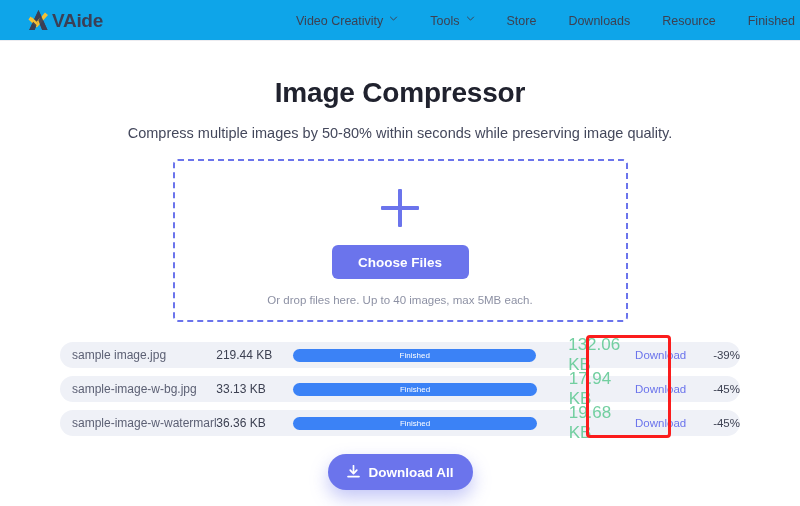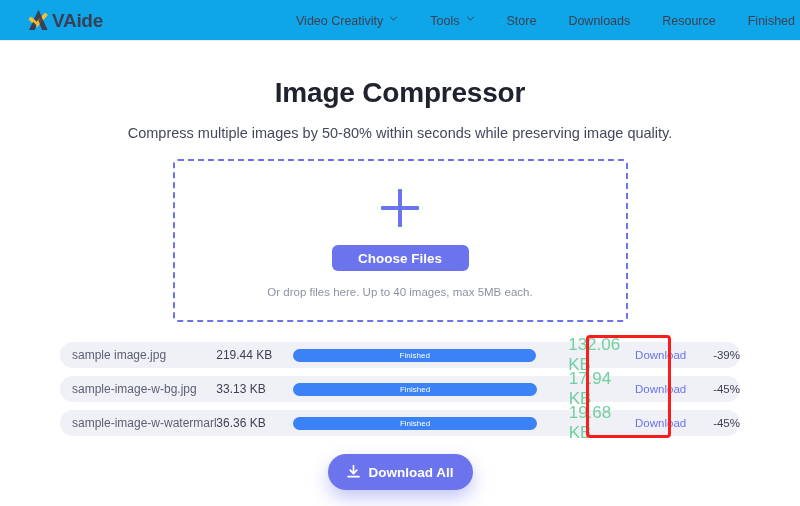--- a/index.html
+++ b/index.html
@@ -133,21 +133,21 @@
     transform: translateX(-50%);
   }
   .plus-icon::after {
     top: 50%; left: 2px;
     height: 4px; width: 38px;
     transform: translateY(-50%);
   }
   .choose-files-btn {
     margin-top: 16px;
     width: 137px;
-    height: 26px;
+    height: 34px;
     background: #6b74ec;
     color: #ffffff;
     border: none;
     border-radius: 6px;
     font-family: "Liberation Sans", sans-serif;
     font-size: 13.5px;
     font-weight: bold;
     cursor: pointer;
   }
   .drop-hint {

